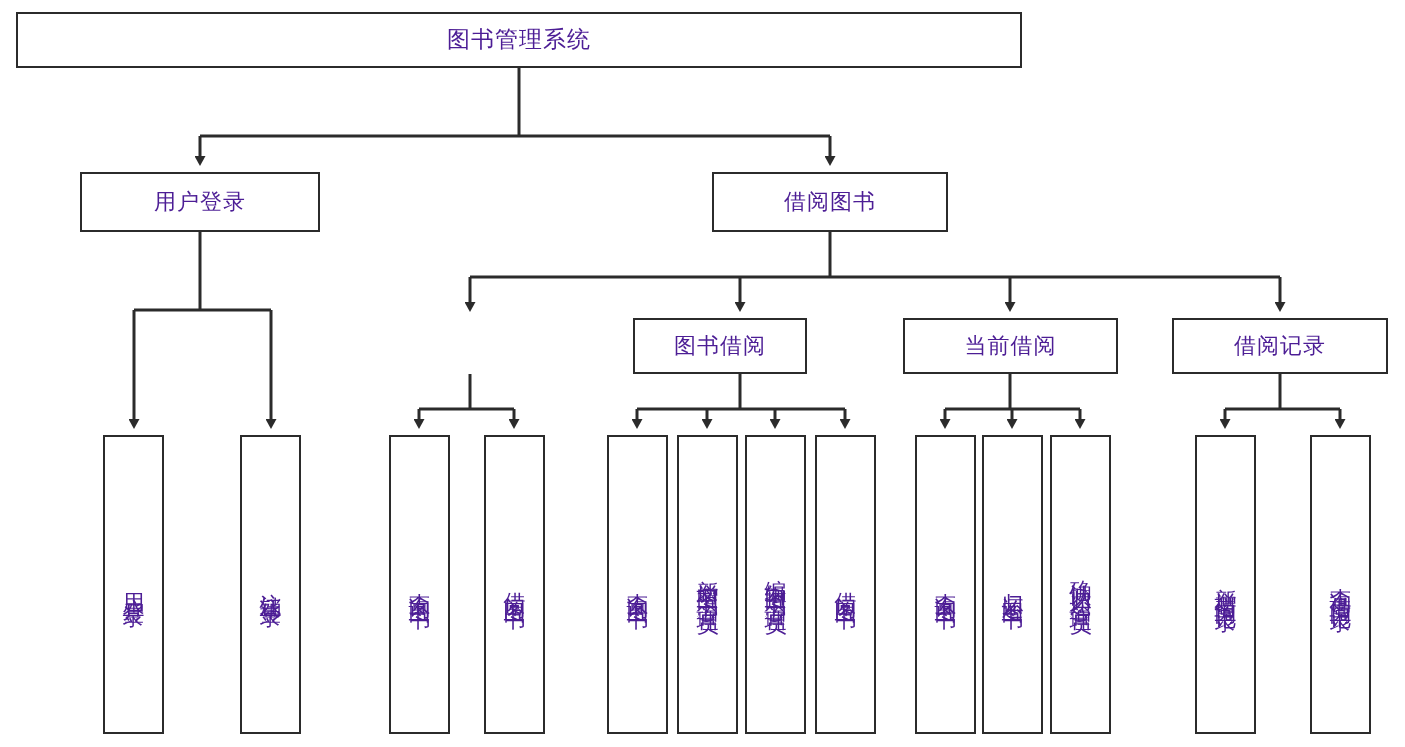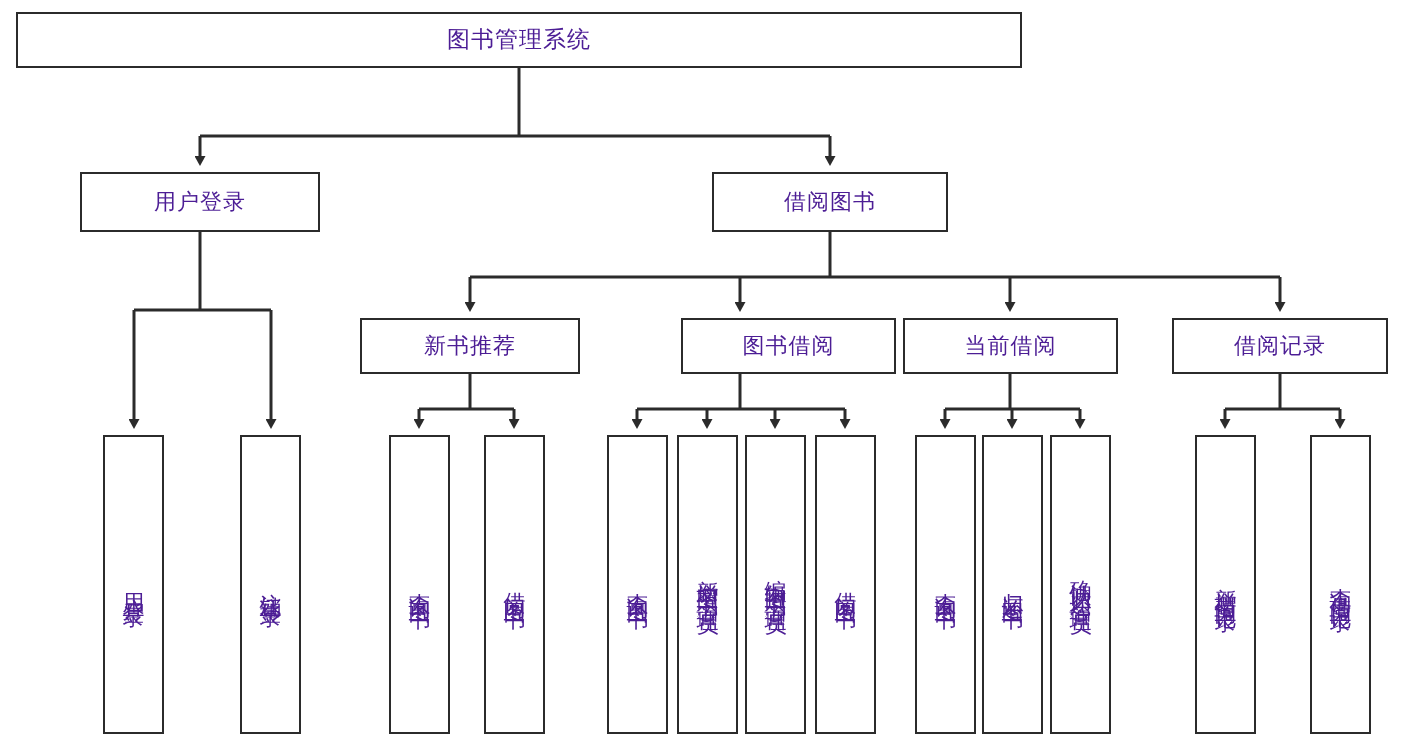--- a/index.html
+++ b/index.html
@@ -125,24 +125,21 @@
     <span>图书管理系统</span>
   </div>
 
   <div class="node horiz" style="left:80px;top:172px;width:240px;height:60px;">
     <span>用户登录</span>
   </div>
   <div class="node horiz" style="left:712px;top:172px;width:236px;height:60px;">
     <span>借阅图书</span>
   </div>
 
-  <div class="node horiz" style="left:360px;top:318px;width:220px;height:56px;">
-    <span>新书推荐</span>
-  </div>
-  <div class="node horiz" style="left:633px;top:318px;width:215px;height:56px;margin-left:48px;">
+  <div class="node horiz" style="left:633px;top:318px;width:174px;height:56px;">
     <span>图书借阅</span>
   </div>
   <div class="node horiz" style="left:903px;top:318px;width:215px;height:56px;text-align:right;">
     <span>当前借阅</span>
   </div>
   <div class="node horiz" style="left:1172px;top:318px;width:216px;height:56px;text-align:center;">
     <span>借阅记录</span>
   </div>
 
   <div class="node leaf" style="left:103px;top:435px;width:61px;height:299px;">

